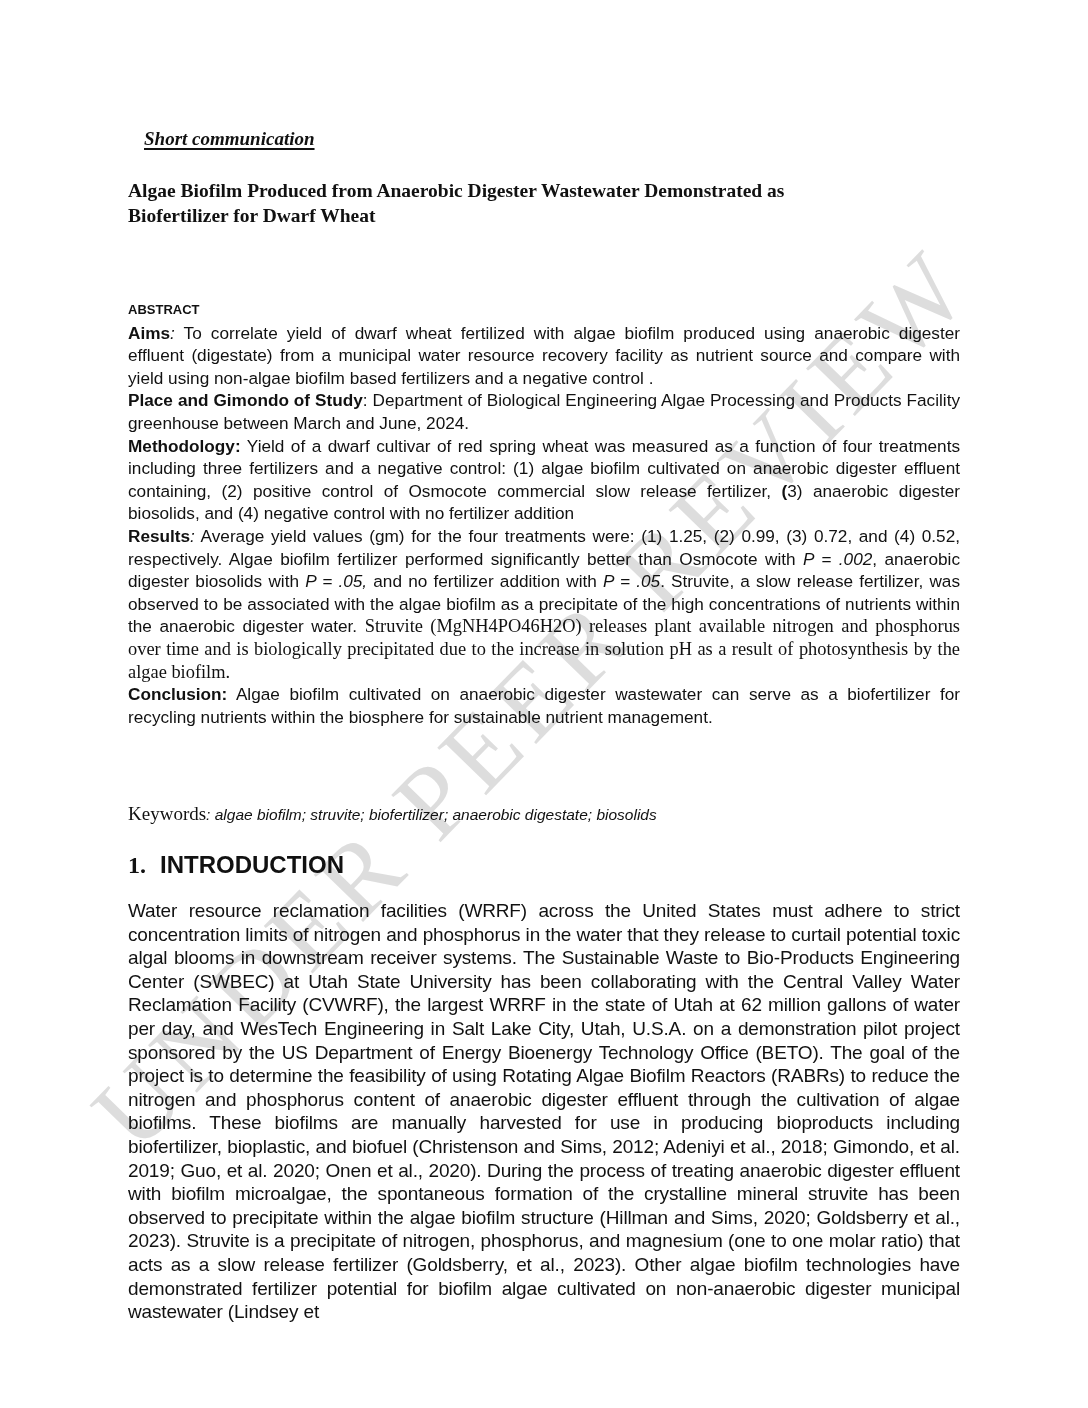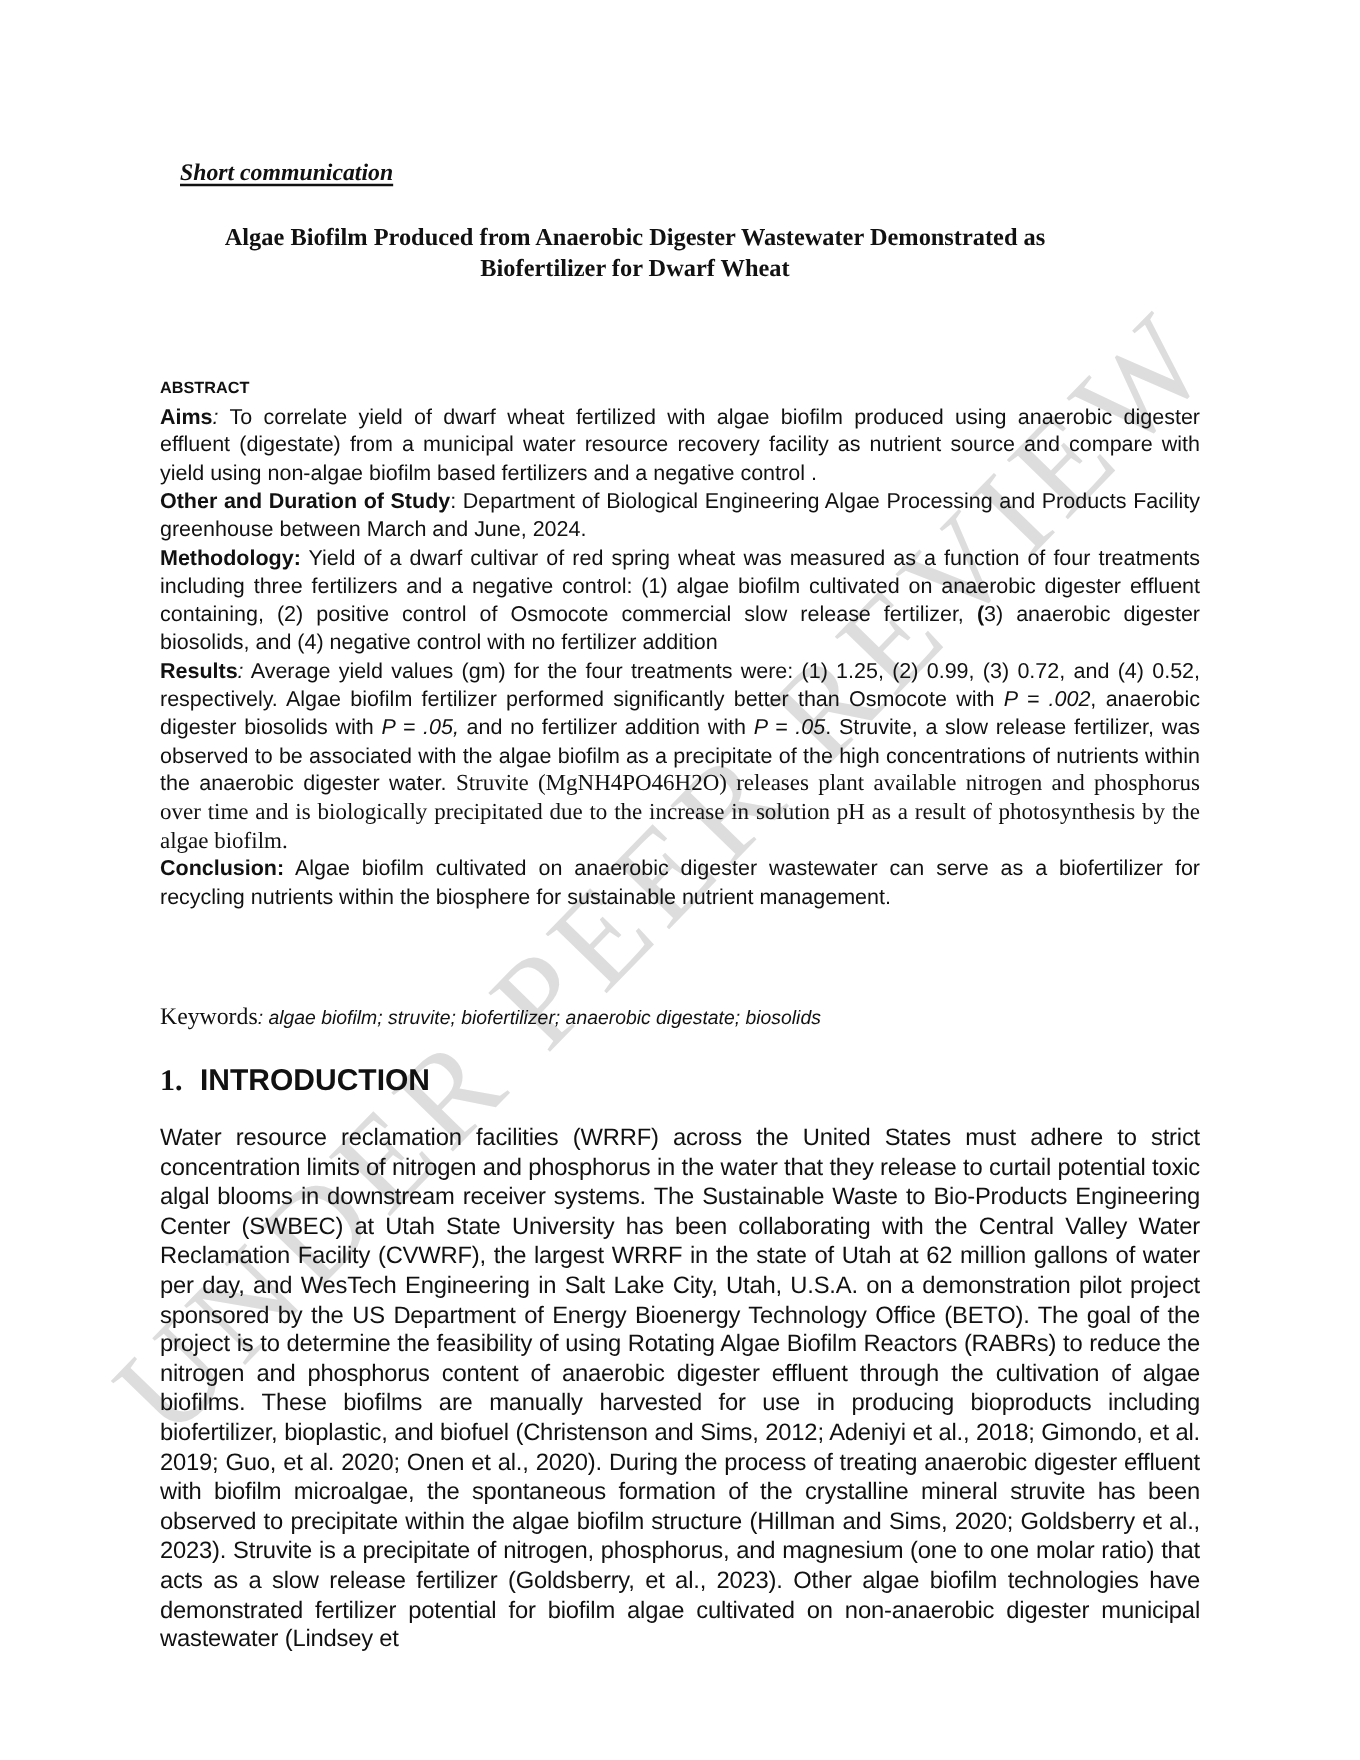--- a/index.html
+++ b/index.html
@@ -62,21 +62,20 @@
     .title {
       position: absolute;
       top: 178px;
       left: 0;
       width: 760px;
       font-family: "Liberation Serif", serif;
       font-weight: bold;
       font-size: 19.5px;
       line-height: 25px;
       margin: 0;
-      text-align: center;
     }
     .abstract {
       position: absolute;
       top: 299px;
       left: 0;
       width: 832px;
       font-family: "Liberation Sans", sans-serif;
       font-size: 17.2px;
       line-height: 22.6px;
       text-align: justify;
@@ -151,21 +150,21 @@
     <div class="article-type">Short communication</div>
 
     <h1 class="title">Algae Biofilm Produced from Anaerobic Digester Wastewater Demonstrated as Biofertilizer for Dwarf Wheat</h1>
 
     <section class="abstract">
       <h2>ABSTRACT</h2>
 
       <p><span class="lbl">Aims</span><i>:</i><span> To correlate yield of dwarf wheat fertilized with algae biofilm produced using anaerobic digester effluent (digestate) from a municipal water resource recovery facility as nutrient source and compare with yield using non-algae biofilm based fertilizers and a negative control .</span></p>
 
 
-      <p><span class="lbl">Other and Duration of Study</span><span>: Department of Biological Engineering Algae Processing and Products Facility greenhouse between March and June, 2024.</span></p>
+      <p><span class="lbl">Place and Gimondo of Study</span><span>: Department of Biological Engineering Algae Processing and Products Facility greenhouse between March and June, 2024.</span></p>
 
       <p class="last-line-left"><span class="lbl">Methodology:</span><span> Yield of a dwarf cultivar of red spring wheat  was measured as a function of  four treatments including three fertilizers and a negative control: (1) algae biofilm cultivated on anaerobic digester effluent containing, (2) positive control of Osmocote commercial slow release fertilizer, </span><b>(</b><span>3) anaerobic digester biosolids, and (4) negative control with no fertilizer addition</span></p>
 
       <p><span class="lbl">Results</span><i>:</i><span> Average yield values (gm) for the four treatments were: (1) 1.25, (2) 0.99, (3) 0.72, and (4) 0.52, respectively. Algae biofilm fertilizer performed significantly better than Osmocote with </span><i>P = .002</i><span>, anaerobic digester biosolids with </span><i>P = .05,</i><span>  and no fertilizer addition with </span><i>P = .05</i><span>. Struvite, a slow release fertilizer, was observed to be associated with the algae biofilm as a precipitate of the high concentrations of nutrients within the anaerobic digester water.  </span><span class="serif-run"> Struvite (MgNH4PO46H2O) releases plant available nitrogen and phosphorus over time and is biologically precipitated due to the increase in solution pH as a result of photosynthesis by the algae biofilm.</span></p>
 
       <p><span class="lbl">Conclusion:</span><span> Algae biofilm cultivated on anaerobic digester wastewater can serve as a biofertilizer for recycling nutrients within the biosphere for sustainable nutrient management.</span></p>
     </section>
 
     <div class="keywords"><span class="kw-label">Keywords</span><span class="kw-list">:</span><span class="kw-list"> algae biofilm; struvite; biofertilizer; anaerobic digestate; biosolids</span></div>
 

